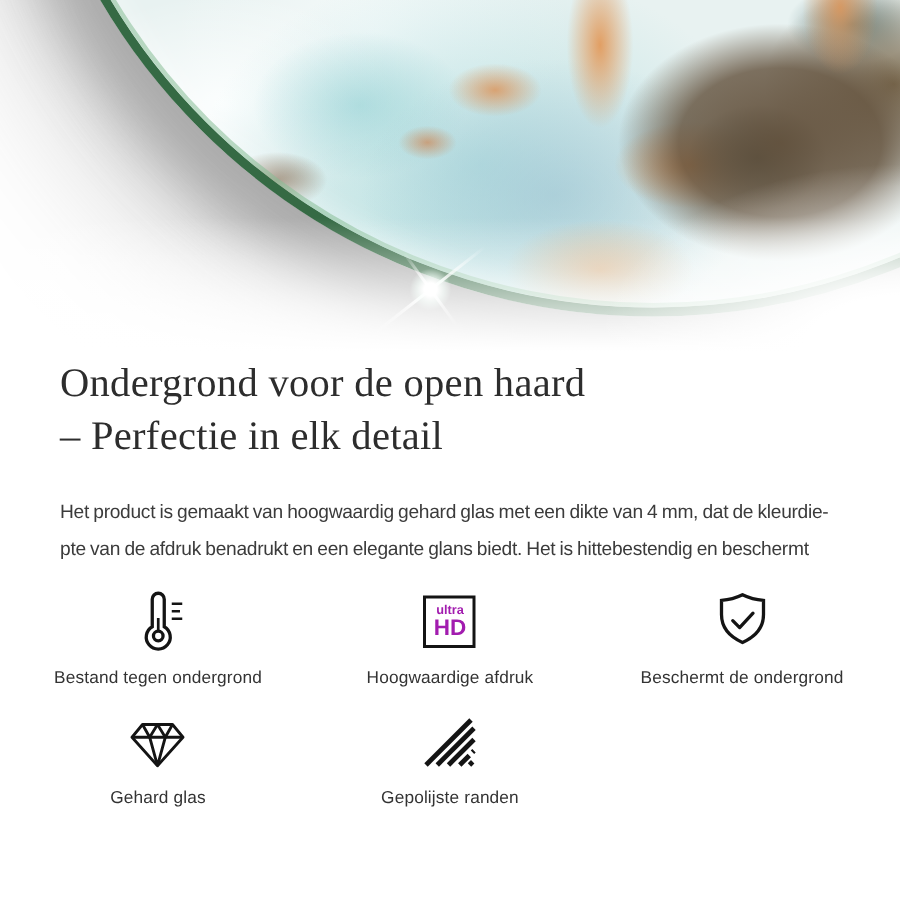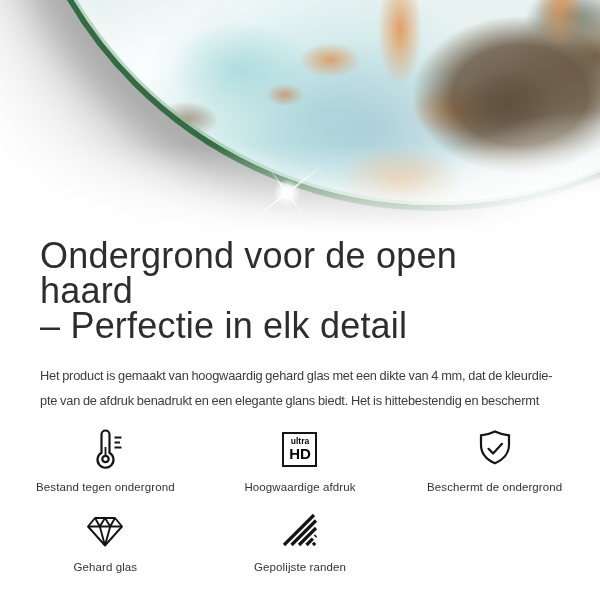--- a/index.html
+++ b/index.html
@@ -73,23 +73,23 @@
   .hero-fade {
     position: absolute; inset: 0; z-index: 4; pointer-events: none;
     background:
       radial-gradient(300px 190px at 100% 102%, #fff 22%, rgba(255,255,255,0) 68%),
       linear-gradient(to bottom, rgba(255,255,255,0) 62%, rgba(255,255,255,.7) 87%, #ffffff 100%);
   }
 
   
   .content { padding: 0 40px; position: relative; }
   .title {
-    font-family: Liberation Sans, sans-serif;
+    font-family: Liberation Serif, serif;
     font-weight: 400;
-    font-size: 36px;
+    font-size: 27px;
     line-height: 35px;
     color: #2d2d2d;
     margin: 4px 0 20px 0;
     letter-spacing: 0.2px;
   }
   .title span { display: block; }
   .desc { margin-top: 11px; }
   .desc span {
     display: block;
     white-space: nowrap;
@@ -109,21 +109,21 @@
   }
   .feature { display: flex; flex-direction: column; align-items: center; }
   .ficon { height: 46px; display: flex; align-items: center; justify-content: center; }
   .flabel { margin-top: 9px; font-size: 11.5px; color: #333333; letter-spacing: 0.1px; }
   .ficon svg { display: block; }
 
   .uhd {
     width: 35px; height: 35px;
     border: 2.5px solid #141414;
     display: flex; flex-direction: column; align-items: center; justify-content: center;
-    line-height: 1; color: #000000;
+    line-height: 1; color: #a21caf;
   }
   .uhd .uhd-top { font-size: 8.5px; font-weight: 700; }
   .uhd .uhd-bottom { font-size: 15px; font-weight: 700; margin-top: 1px; letter-spacing: 0; }
 </style>
 </head>
 <body>
 
 <div>
 
   <div class="hero">

